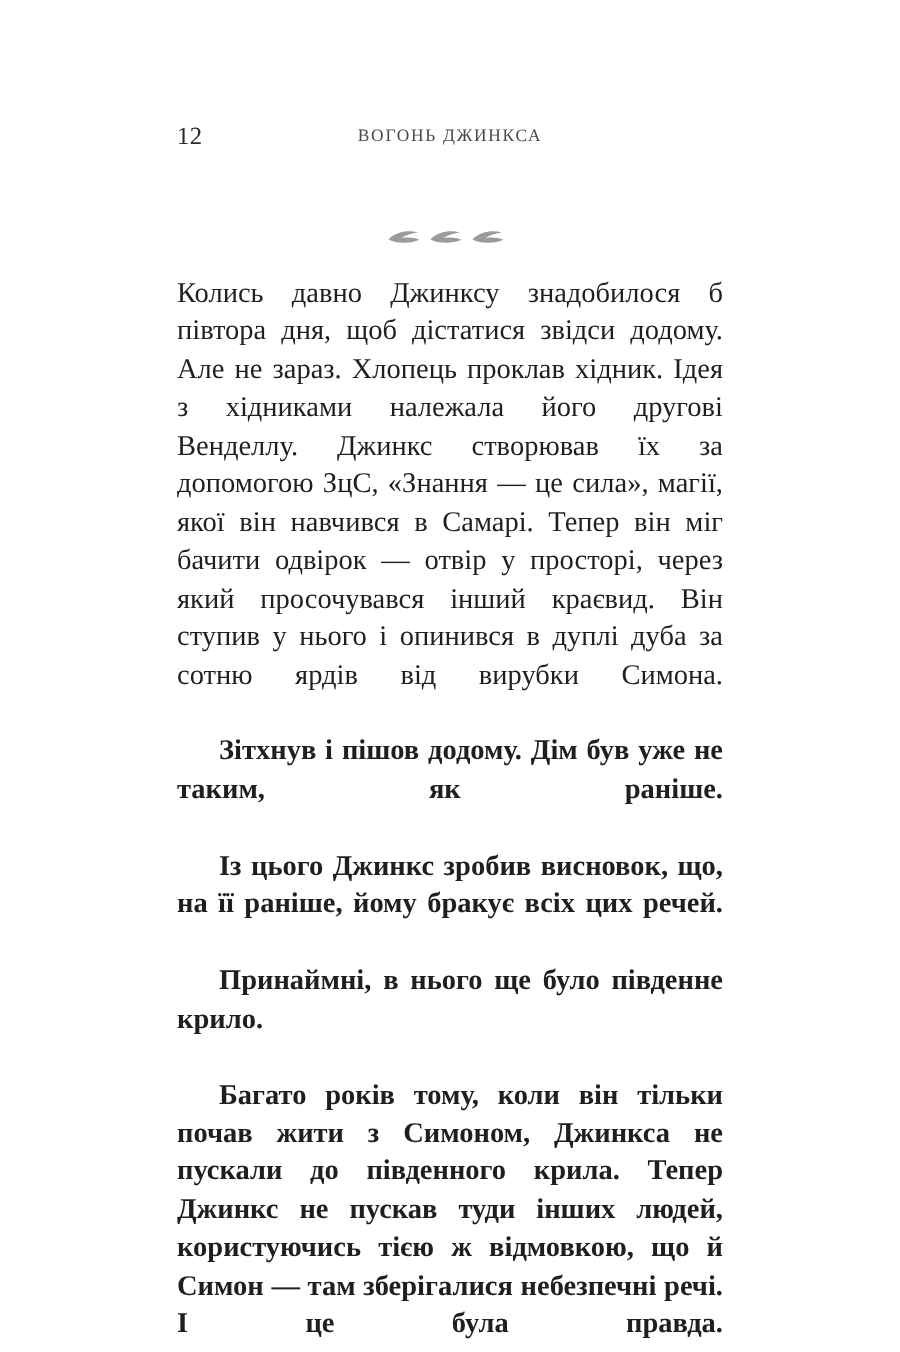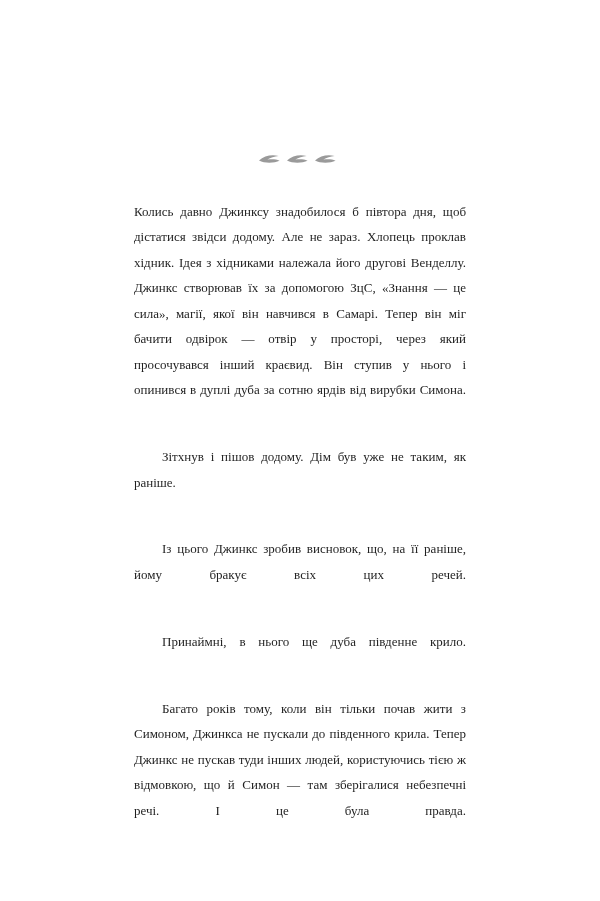--- a/index.html
+++ b/index.html
@@ -72,59 +72,64 @@
   }
 
   
   .textblock {
     position: absolute;
     left: 118px;
     top: 183px;
     width: 364px;
   }
   .textblock p {
-    margin: 16px;
-    font-size: 13px;
+    margin: 0;
+    font-size: 19px;
     line-height: 25.45px;
     text-align: justify;
     text-justify: inter-word;
     color: #1f1f1f;
     hyphens: none;
     word-spacing: 0.2px;
   }
   .textblock p.indent {
     text-indent: 28px;
+    font-weight: bold;
   }
   .textblock p.noindent {
     text-indent: 0;
   }
   
   .textblock p:after {
     content: "";
     display: inline-block;
     width: 100%;
   }
 </style>
 </head>
 <body>
 
 <div class="page">
 
+  <div class="running-head">
+    <div class="folio">12</div>
+    <div class="head-title">ВОГОНЬ ДЖИНКСА</div>
+  </div>
 
   <div class="ornament">
     <svg width="86" height="16" viewBox="0 0 86 16" aria-hidden="true">
       <g fill="#9a9a9a">
         <path d="M2 9.6 C7 4.6 15 3.2 21.6 5.0 C17.4 5.6 13.6 6.8 10.4 8.6 C15.2 8.0 19.4 8.4 22.6 9.8 C17.2 12.4 7.6 12.6 2 9.6 Z"></path>
         <path d="M30 9.6 C35 4.6 43 3.2 49.6 5.0 C45.4 5.6 41.6 6.8 38.4 8.6 C43.2 8.0 47.4 8.4 50.6 9.8 C45.2 12.4 35.6 12.6 30 9.6 Z"></path>
         <path d="M58 9.6 C63 4.6 71 3.2 77.6 5.0 C73.4 5.6 69.6 6.8 66.4 8.6 C71.2 8.0 75.4 8.4 78.6 9.8 C73.2 12.4 63.6 12.6 58 9.6 Z"></path>
       </g>
     </svg>
   </div>
 
   <div class="textblock">
       <p class="noindent">Колись давно Джинксу знадобилося б півтора дня, щоб дістатися звідси додому. Але не зараз. Хлопець проклав хідник. Ідея з хідниками належала його другові Венделлу. Джинкс створював їх за допомогою ЗцС, «Знання — це сила», магії, якої він навчився в Самарі. Тепер він міг бачити одвірок — отвір у просторі, через який просочувався інший краєвид. Він ступив у нього і опинився в дуплі дуба за сотню ярдів від вирубки Симона.</p>
       <p class="indent">Зітхнув і пішов додому. Дім був уже не таким, як раніше.</p>
       <p class="indent">Із цього Джинкс зробив висновок, що, на її раніше, йому бракує всіх цих речей.</p>
-      <p class="indent">Принаймні, в нього ще дуба південне крило.</p>
+      <p class="indent">Принаймні, в нього ще було південне крило.</p>
       <p class="indent">Багато років тому, коли він тільки почав жити з Симоном, Джинкса не пускали до південного крила. Тепер Джинкс не пускав туди інших людей, користуючись тією ж відмовкою, що й Симон — там зберігалися небезпечні речі. І це була правда.</p>
     </div>
 
 </div>
 
 </body></html>

